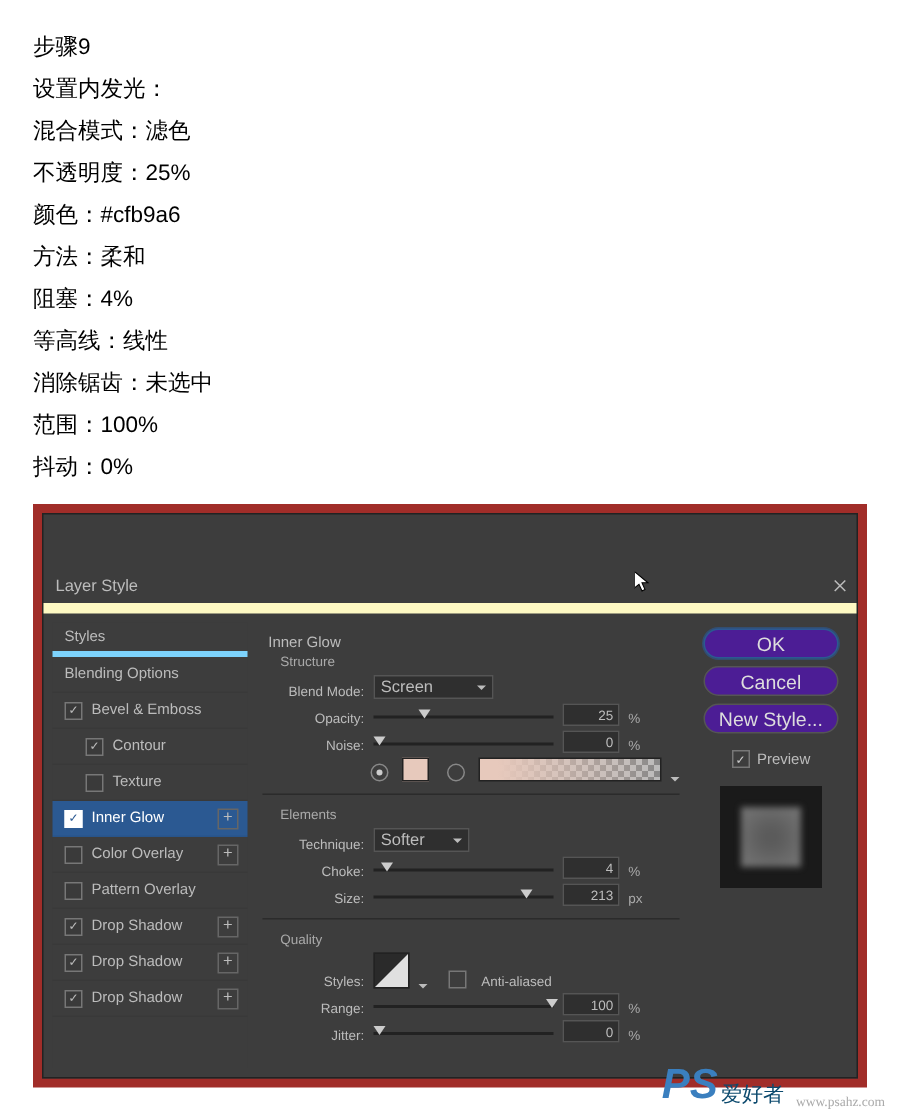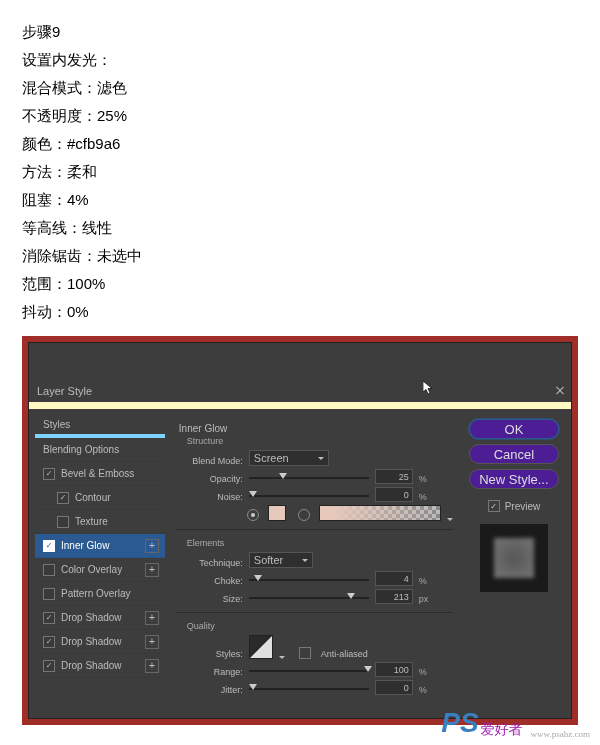--- a/index.html
+++ b/index.html
@@ -380,15 +380,15 @@
     <div class="cursor" style="left:394px; top:38px">
       <svg viewBox="0 0 10 14">
           <path d="M0 0 L0 11 L3 8.5 L5 13 L7 12 L5 7.5 L9 7.5 Z" fill="#fff" stroke="#000" stroke-width="0.7"></path>
         </svg>
     </div>
   </div>
 </div>
 
 <div class="watermark">
   <span class="big" style="color:#3a7fbf">PS</span>
-  <span class="cn" style="font-size:14px;color:#a21caf">爱好者</span>
+  <span class="cn" style="font-size:14px;color:#0c4a6e">爱好者</span>
   <span class="url">www.psahz.com</span>
 </div>
 
 </body></html>

